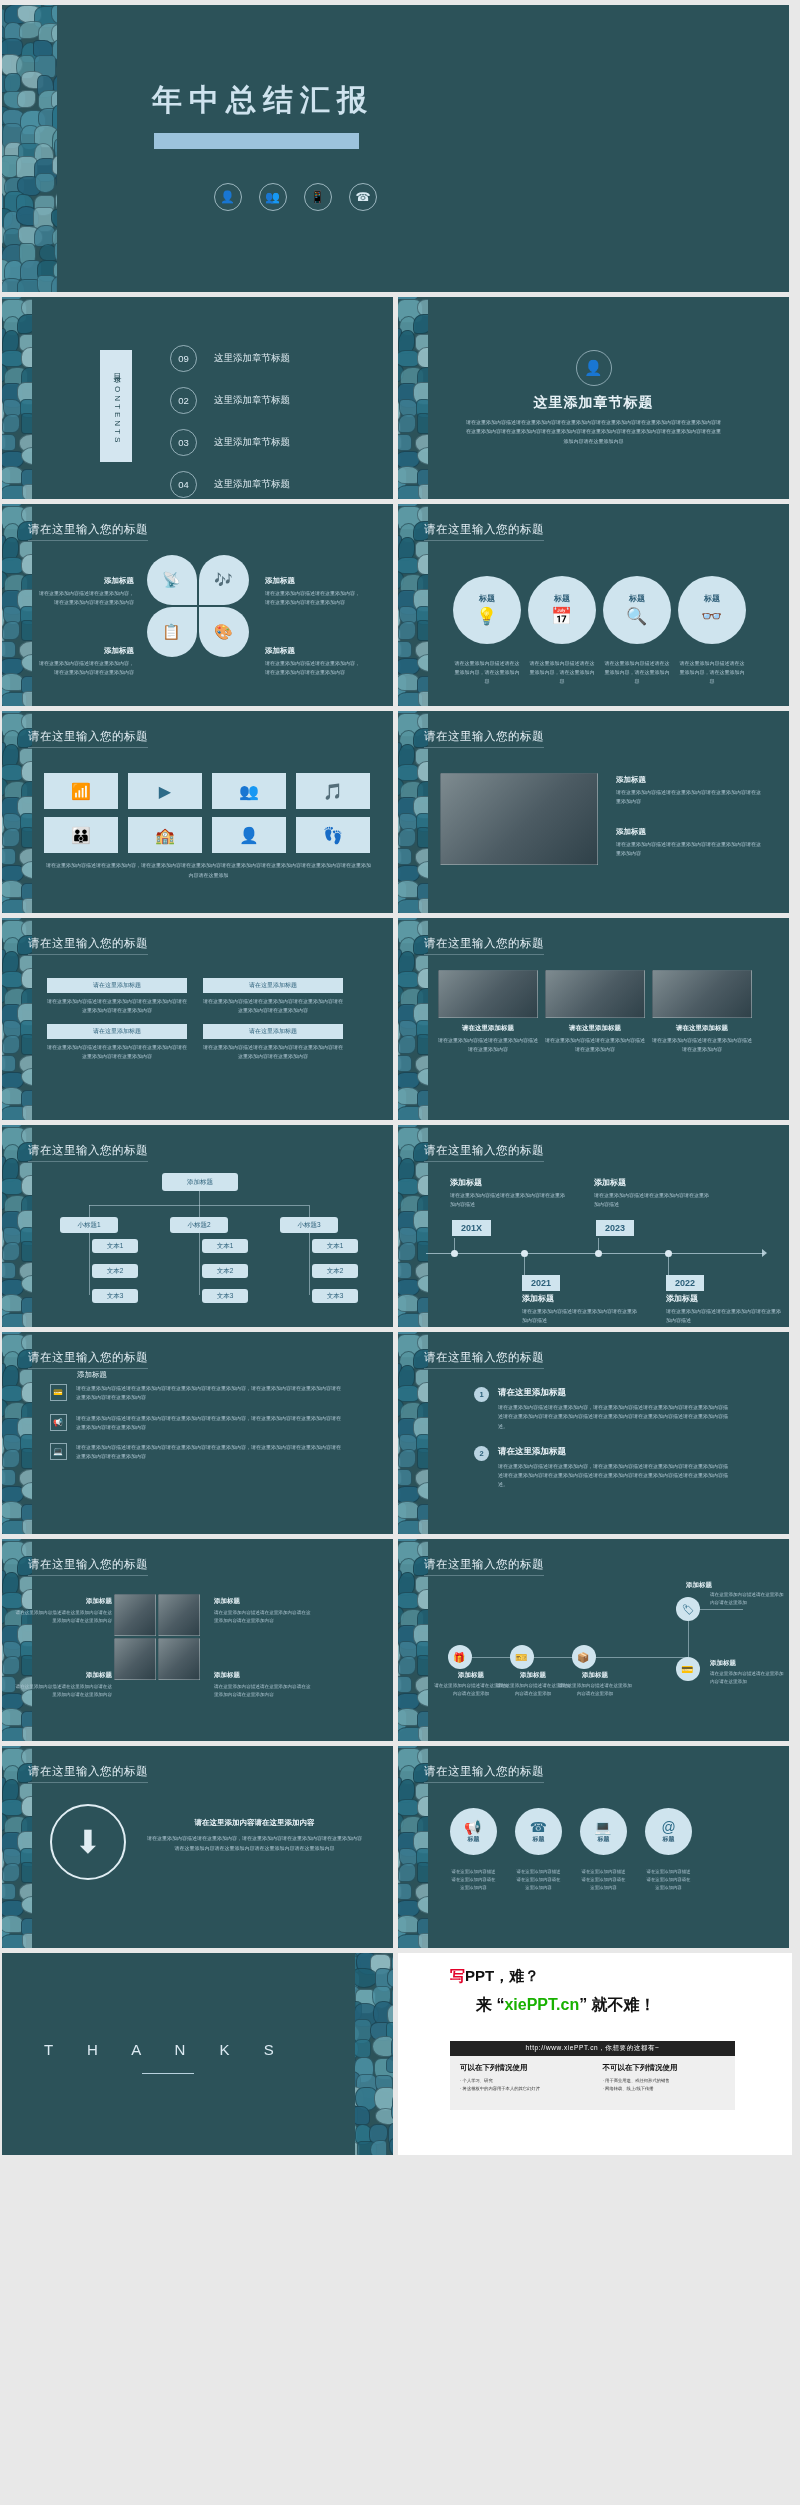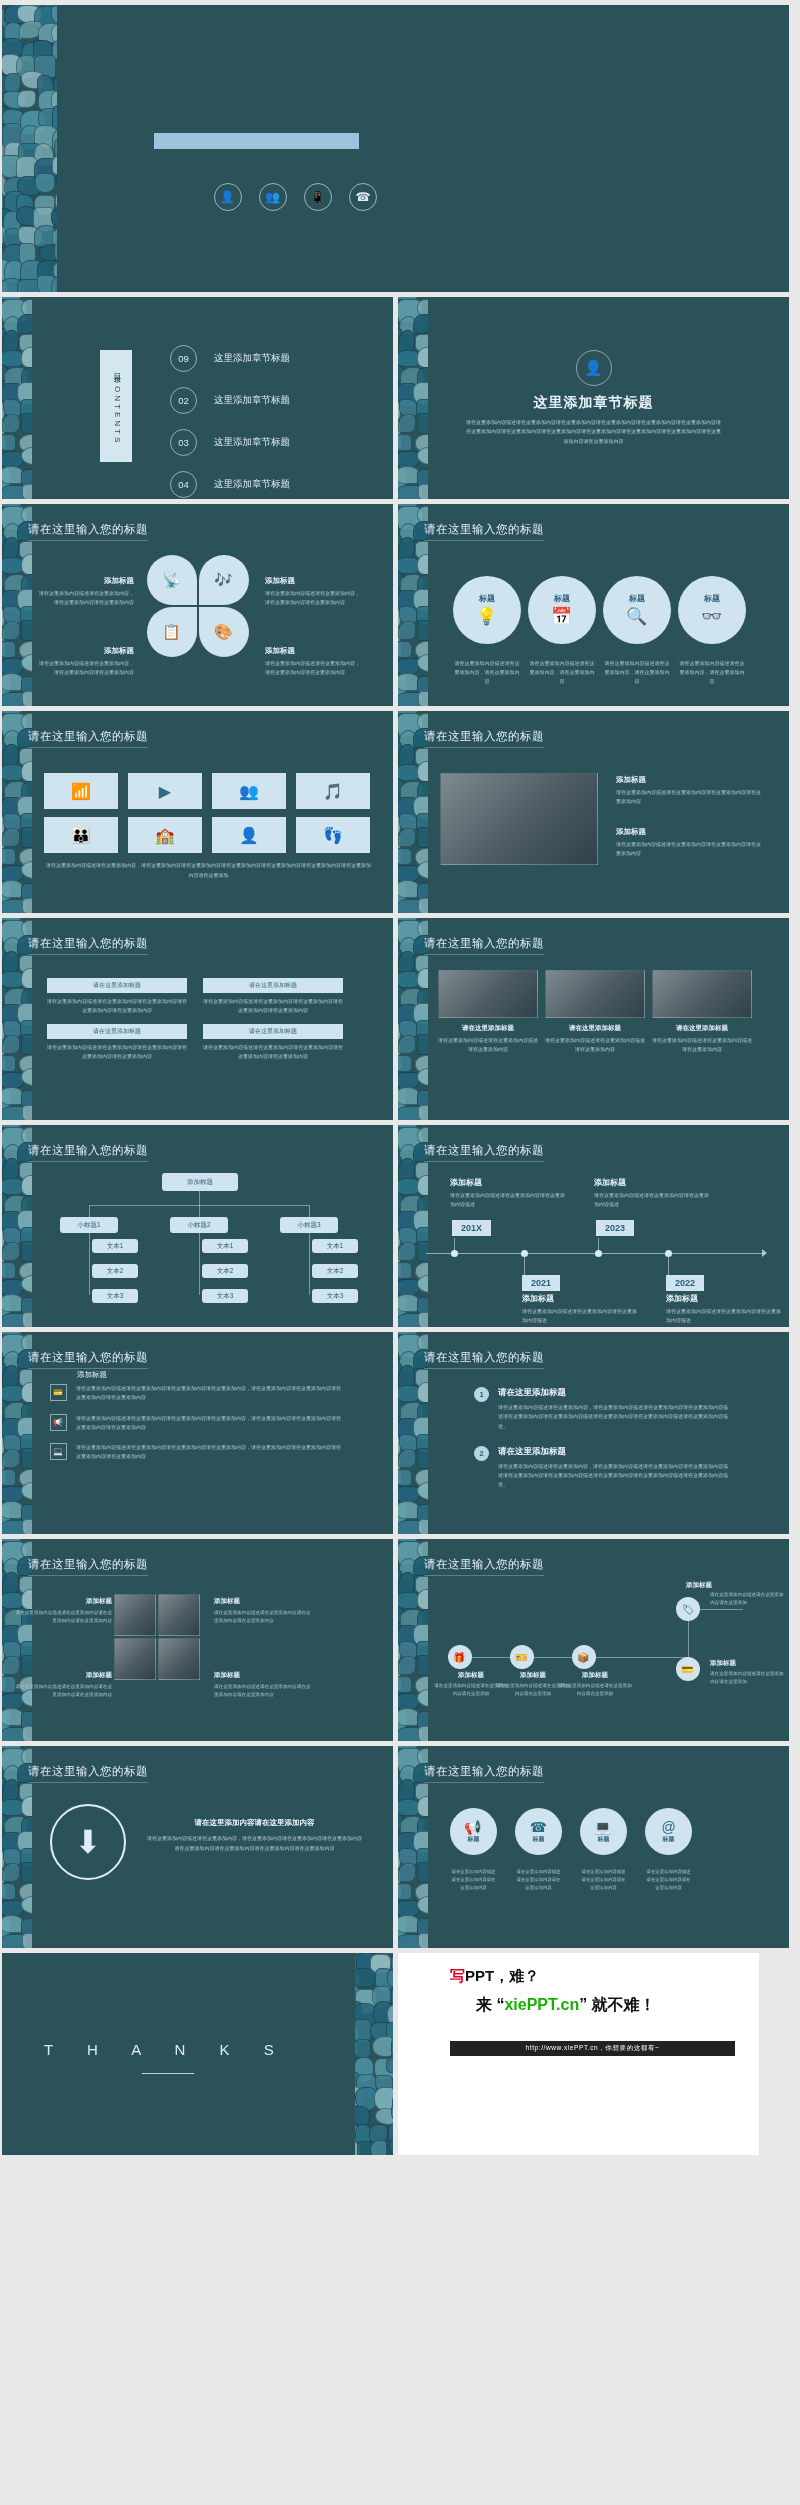--- a/index.html
+++ b/index.html
@@ -177,21 +177,21 @@
   .rc .g { font-size:14px; }
   .rc b { font-size:6px; color:#2f5f78; }
   .rc-desc { position:absolute; left:52px; top:122px; display:flex; gap:18px; }
   .rc-desc p { width:47px; font-size:4.4px; line-height:1.8; color:#aec6d2; text-align:center; }
 
   
   .thanks { position:absolute; left:42px; top:88px; font-size:15px; letter-spacing:15px; color:#dceaf2; }
   .thanks-ul { position:absolute; left:140px; top:120px; width:52px; height:1px; background:#b9d2de; }
 
   
-  .ad { width:361px; height:202px; background:#fff; position:relative; color:#111; }
+  .ad { width:394px; height:202px; background:#fff; position:relative; color:#111; }
   .ad .l1 { position:absolute; left:52px; top:14px; font-size:15px; font-weight:bold; }
   .ad .l1 .red { color:#e3022a; }
   .ad .l2 { position:absolute; left:78px; top:42px; font-size:16px; font-weight:bold; }
   .ad .l2 .green { color:#19b100; }
   .ad .bar { position:absolute; left:52px; top:88px; width:285px; height:15px; background:#222;
      color:#fff; font-size:6.5px; display:flex; align-items:center; justify-content:center; letter-spacing:.6px;}
   .ad .panel { position:absolute; left:52px; top:103px; width:285px; height:54px; background:#efefef; display:flex; }
   .ad .col { width:50%; padding:7px 10px; }
   .ad .col h5 { font-size:7.5px; font-weight:bold; margin-bottom:5px; }
   .ad .col li { font-size:4.3px; list-style:none; margin-bottom:3px; color:#333; }
@@ -287,20 +287,21 @@
         <i style="left: 35.2539px; top: 255.119px; width: 22.723px; height: 22.1086px; background: rgb(31, 95, 114); border-radius: 36.4864% 32.1079% 48.1371% 35.8549%; opacity: 0.88;"></i>
         <i style="left: 50.9471px; top: 256.186px; width: 21.1423px; height: 17.6438px; background: rgb(94, 155, 166); border-radius: 42.5282% 52.6431% 50.9743% 34.173%; opacity: 0.9;"></i>
         <i style="left: -18.6481px; top: 274.56px; width: 24.8422px; height: 22.9084px; background: rgb(143, 185, 192); border-radius: 52.7756% 23.1734% 37.9603% 21.195%; opacity: 0.95;"></i>
         <i style="left: -0.528987px; top: 273.163px; width: 23.5671px; height: 25.4157px; background: rgb(63, 127, 147); border-radius: 34.0798% 48.7857% 48.4672% 25.8866%; opacity: 0.88;"></i>
         <i style="left: 15.4358px; top: 274.427px; width: 22.6161px; height: 18.136px; background: rgb(53, 120, 140); border-radius: 32.632% 22.5102% 29.9875% 30.9743%; opacity: 0.89;"></i>
         <i style="left: 35.3944px; top: 270.278px; width: 19.878px; height: 21.6248px; background: rgb(74, 142, 160); border-radius: 22.0741% 33.3592% 31.3483% 52.8778%; opacity: 0.81;"></i>
         <i style="left: 49.2727px; top: 269.752px; width: 23.9085px; height: 24.1044px; background: rgb(63, 127, 147); border-radius: 44.7518% 48.4932% 22.3027% 25.0539%; opacity: 0.81;"></i>
         <i style="left: -14.6188px; top: 286.274px; width: 22.8306px; height: 24.2579px; background: rgb(127, 176, 184); border-radius: 37.7151% 50.9987% 51.6344% 49.2364%; opacity: 0.9;"></i>
         <i style="left: 33.3126px; top: 286.548px; width: 21.6998px; height: 18.8077px; background: rgb(36, 98, 122); border-radius: 53.0322% 29.4253% 52.152% 33.6044%; opacity: 0.87;"></i>
       </div>
+    <div class="cover-title">年中总结汇报</div>
     <div class="cover-bar"></div>
     <div class="cover-icons">
       <div class="cicon">👤</div>
       <div class="cicon">👥</div>
       <div class="cicon">📱</div>
       <div class="cicon">☎</div>
     </div>
   </div>
 
   <div class="slide">
@@ -1319,15 +1320,27 @@
   </div>
 
   <div class="ad">
     <div class="l1">
       <span class="red">写</span><span>PPT，难？</span>
     </div>
     <div class="l2">
       <span>来 “</span><span class="green">xiePPT.cn</span><span>” 就不难！</span>
     </div>
     <div class="bar">http://www.xiePPT.cn，你想要的这都有~</div>
+    <div class="panel">
+      <div class="col">
+        <h5>可以在下列情况使用</h5>
+        <li>· 个人学习、研究</li>
+        <li>· 将这模板中的内容用于本人的其它幻灯片</li>
+      </div>
+      <div class="col">
+        <h5>不可以在下列情况使用</h5>
+        <li>· 用于商业用途、或任何形式的销售</li>
+        <li>· 网络转载、线上/线下传播</li>
+      </div>
+    </div>
   </div>
 
 </div>
 
 </body></html>

